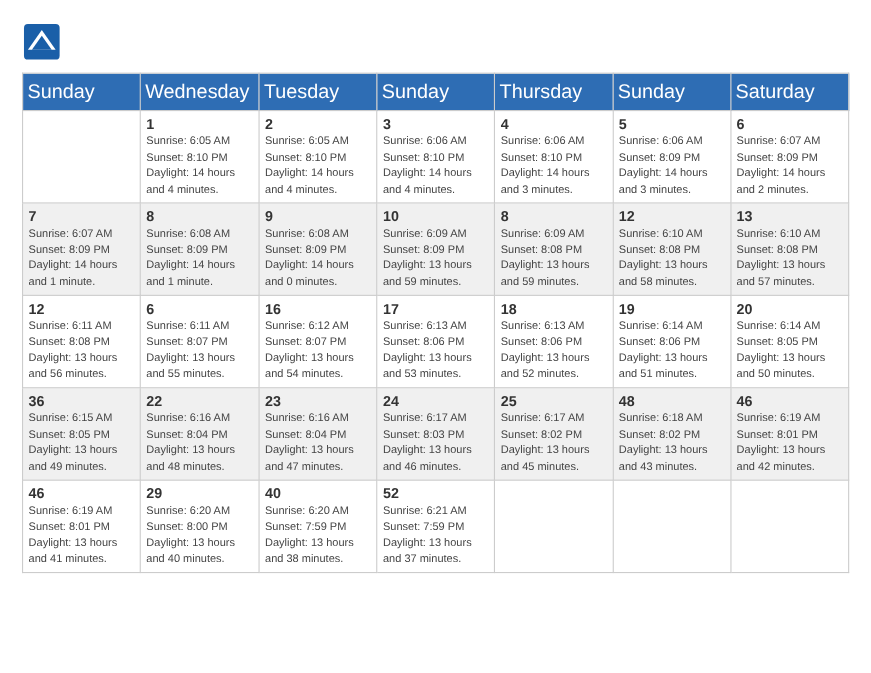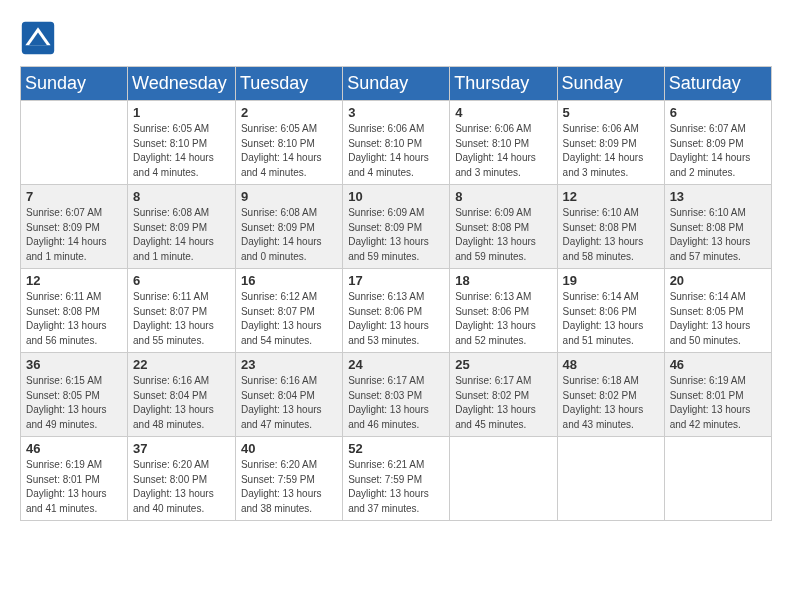--- a/index.html
+++ b/index.html
@@ -238,21 +238,21 @@
           <span class="day-number">46</span>
           <div class="day-info">Sunrise: 6:19 AM<br>Sunset: 8:01 PM<br>Daylight: 13 hours and 42 minutes.</div>
         </td>
       </tr>
       <tr class="row-white">
         <td>
           <span class="day-number">46</span>
           <div class="day-info">Sunrise: 6:19 AM<br>Sunset: 8:01 PM<br>Daylight: 13 hours and 41 minutes.</div>
         </td>
         <td>
-          <span class="day-number">37</span>
+          <span class="day-number">29</span>
           <div class="day-info">Sunrise: 6:20 AM<br>Sunset: 8:00 PM<br>Daylight: 13 hours and 40 minutes.</div>
         </td>
         <td>
           <span class="day-number">40</span>
           <div class="day-info">Sunrise: 6:20 AM<br>Sunset: 7:59 PM<br>Daylight: 13 hours and 38 minutes.</div>
         </td>
         <td>
           <span class="day-number">52</span>
           <div class="day-info">Sunrise: 6:21 AM<br>Sunset: 7:59 PM<br>Daylight: 13 hours and 37 minutes.</div>
         </td>

